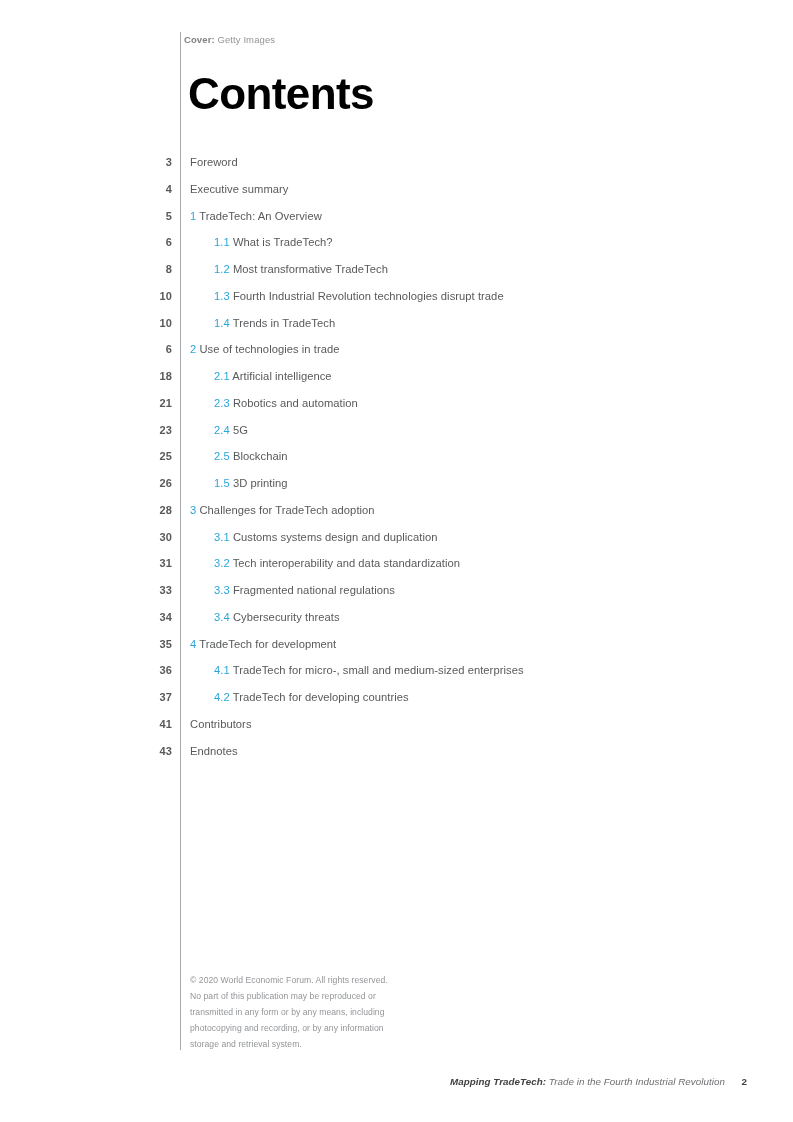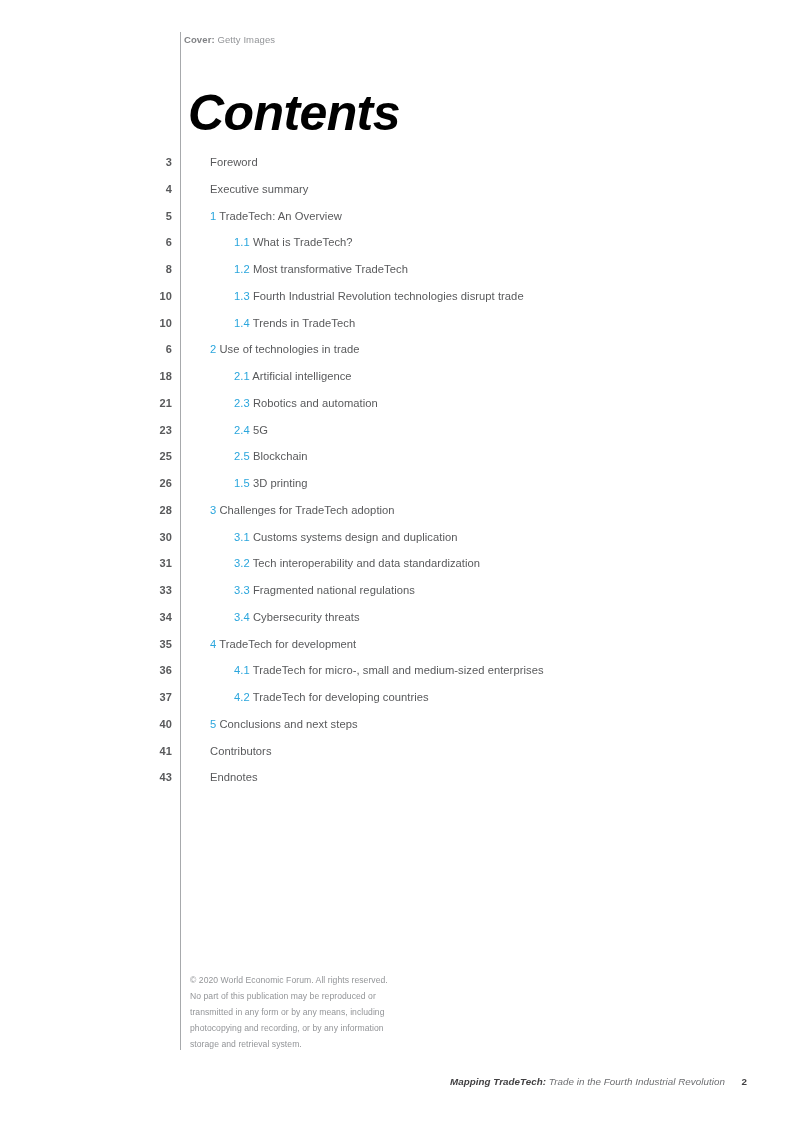--- a/index.html
+++ b/index.html
@@ -43,27 +43,26 @@
   }
   .credit .cover-label {
     font-weight: bold;
     color: #808285;
   }
 
   
   .page-title {
     position: absolute;
     left: 188px;
-    top: 88px;
-    font-size: 50px;
+    top: 72px;
+    font-size: 44px;
     font-weight: bold;
     color: #000000;
     letter-spacing: -0.6px;
     line-height: 1;
-    font-style: italic;
   }
 
   
   .toc {
     position: absolute;
     left: 0;
     top: 155px;
     width: 793px;
   }
   .toc-row {
@@ -83,21 +82,20 @@
     letter-spacing: 0.1px;
   }
   .toc-entry {
     position: absolute;
     left: 190px;
     top: 1px;
     font-size: 11.2px;
     color: #58595b;
     letter-spacing: 0.05px;
     white-space: nowrap;
-    margin-left: 20px;
   }
   .toc-row.sub .toc-entry {
     left: 214px;
   }
   .toc-num {
     color: #2ba6dd;
   }
 
   
   .copyright {
@@ -234,24 +232,20 @@
       </div>
       <div class="toc-row sub">
         <span class="toc-page">36</span>
         <span class="toc-entry"><span class="toc-num">4.1</span> <span>TradeTech for micro-, small and medium-sized enterprises</span></span>
       </div>
       <div class="toc-row sub">
         <span class="toc-page">37</span>
         <span class="toc-entry"><span class="toc-num">4.2</span> <span>TradeTech for developing countries</span></span>
       </div>
       <div class="toc-row">
-        <span class="toc-page">40</span>
-        <span class="toc-entry"><span class="toc-num">5</span> <span>Conclusions and next steps</span></span>
-      </div>
-      <div class="toc-row">
         <span class="toc-page">41</span>
         <span class="toc-entry"><span>Contributors</span></span>
       </div>
       <div class="toc-row">
         <span class="toc-page">43</span>
         <span class="toc-entry"><span>Endnotes</span></span>
       </div>
     </div>
 
   <div class="copyright">© 2020 World Economic Forum. All rights reserved. No part of this publication may be reproduced or transmitted in any form or by any means, including photocopying and recording, or by any information storage and retrieval system.</div>

